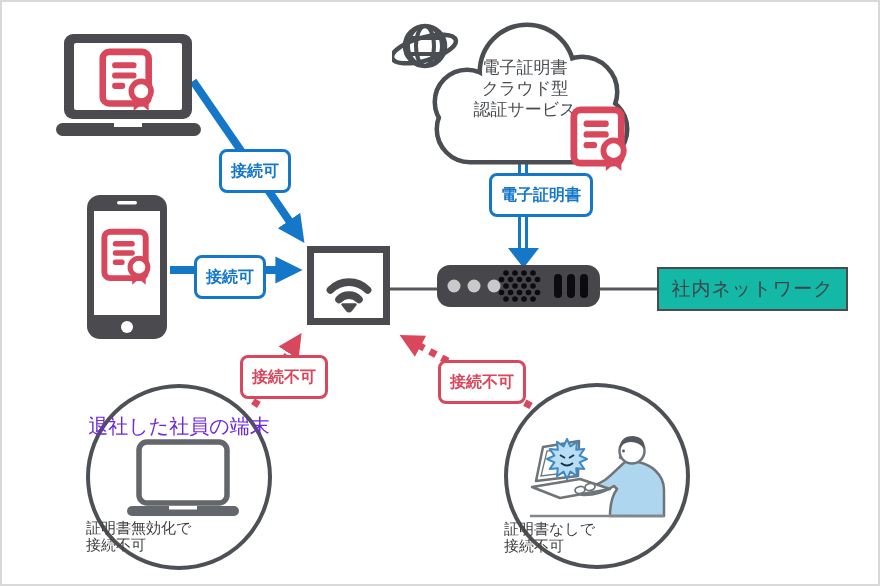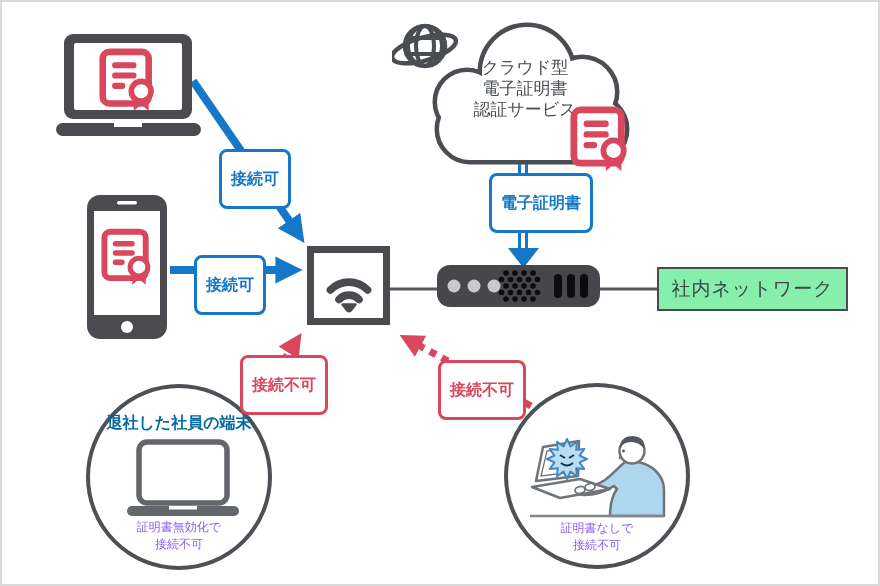--- a/index.html
+++ b/index.html
@@ -10,33 +10,33 @@
   svg{display:block;}
   
   #overlay{position:absolute;left:0;top:0;z-index:1;}
   .icon-layer{z-index:2;}
   .top-layer{z-index:3;}
   
   .wifi-box{left:305px;top:244px;width:83px;height:79px;border:7px solid #4a4a4f;
             background:#fff;box-sizing:border-box;display:flex;align-items:center;justify-content:center;}
   
   .net-box{left:655px;top:265px;width:191px;height:44px;border:2px solid #4a4a4f;
-           background:#86efac;box-sizing:border-box;display:flex;align-items:center;justify-content:center;
+           background:#14b8a6;box-sizing:border-box;display:flex;align-items:center;justify-content:center;
            font-size:19px;color:#3f4448;letter-spacing:1px;}
   
   .cloud-text{left:443px;top:55px;width:160px;text-align:center;font-size:17px;
               line-height:21px;color:#474b4f;font-weight:500;}
   
   .big-circle{width:186px;height:186px;border:4px solid #4d5156;border-radius:50%;
               background:#fff;box-sizing:border-box;}
-  .circ-title{text-align:center;font-size:16px;color:#0369a1;font-weight:700;}
-  .circ-cap{text-align:center;font-size:12px;line-height:17px;color:#8b5cf6;font-weight:500;}
+  .circ-title{text-align:center;font-size:20px;color:#6d28d9;font-weight:400;}
+  .circ-cap{text-align:left;font-size:15px;line-height:17px;color:#404040;font-weight:500;}
   
   .lbl{position:absolute;z-index:5;background:#fff;border-radius:8px;font-weight:bold;
-       font-size:16px;line-height:1.15;padding:18px 9px;white-space:nowrap;}
+       font-size:16px;line-height:1.15;padding:10px 9px;white-space:nowrap;}
   .lbl.blue{border:3px solid #1577c8;color:#1577c8;}
   .lbl.red{border:3px solid #d8475c;color:#d8475c;}
 </style>
 </head>
 <body>
 
 <div class="stage">
 
   <svg width="0" height="0" style="position:absolute">
     <defs>
@@ -101,22 +101,22 @@
       <rect x="12" y="78" width="186" height="62" rx="31"></rect>
     </g>
     <g fill="#fff">
       <circle cx="40" cy="82" r="30"></circle>
       <circle cx="100" cy="52" r="45"></circle>
       <circle cx="155" cy="72" r="33"></circle>
       <rect x="12" y="78" width="186" height="62" rx="31"></rect>
     </g>
   </svg>
   <div class="abs top-layer cloud-text">
+    <div>電子証明書</div>
     <div>クラウド型</div>
-    <div>電子証明書</div>
     <div>認証サービス</div>
   </div>
 
   <svg class="abs top-layer" style="left:390px;top:13px" width="70" height="68" viewBox="0 0 70 68">
     <defs>
         <clipPath id="gclip">
           <circle cx="33" cy="31" r="20"></circle>
         </clipPath>
       </defs>
     <circle cx="33" cy="31" r="20" fill="#fff" stroke="#4a4e52" stroke-width="4.5"></circle>

